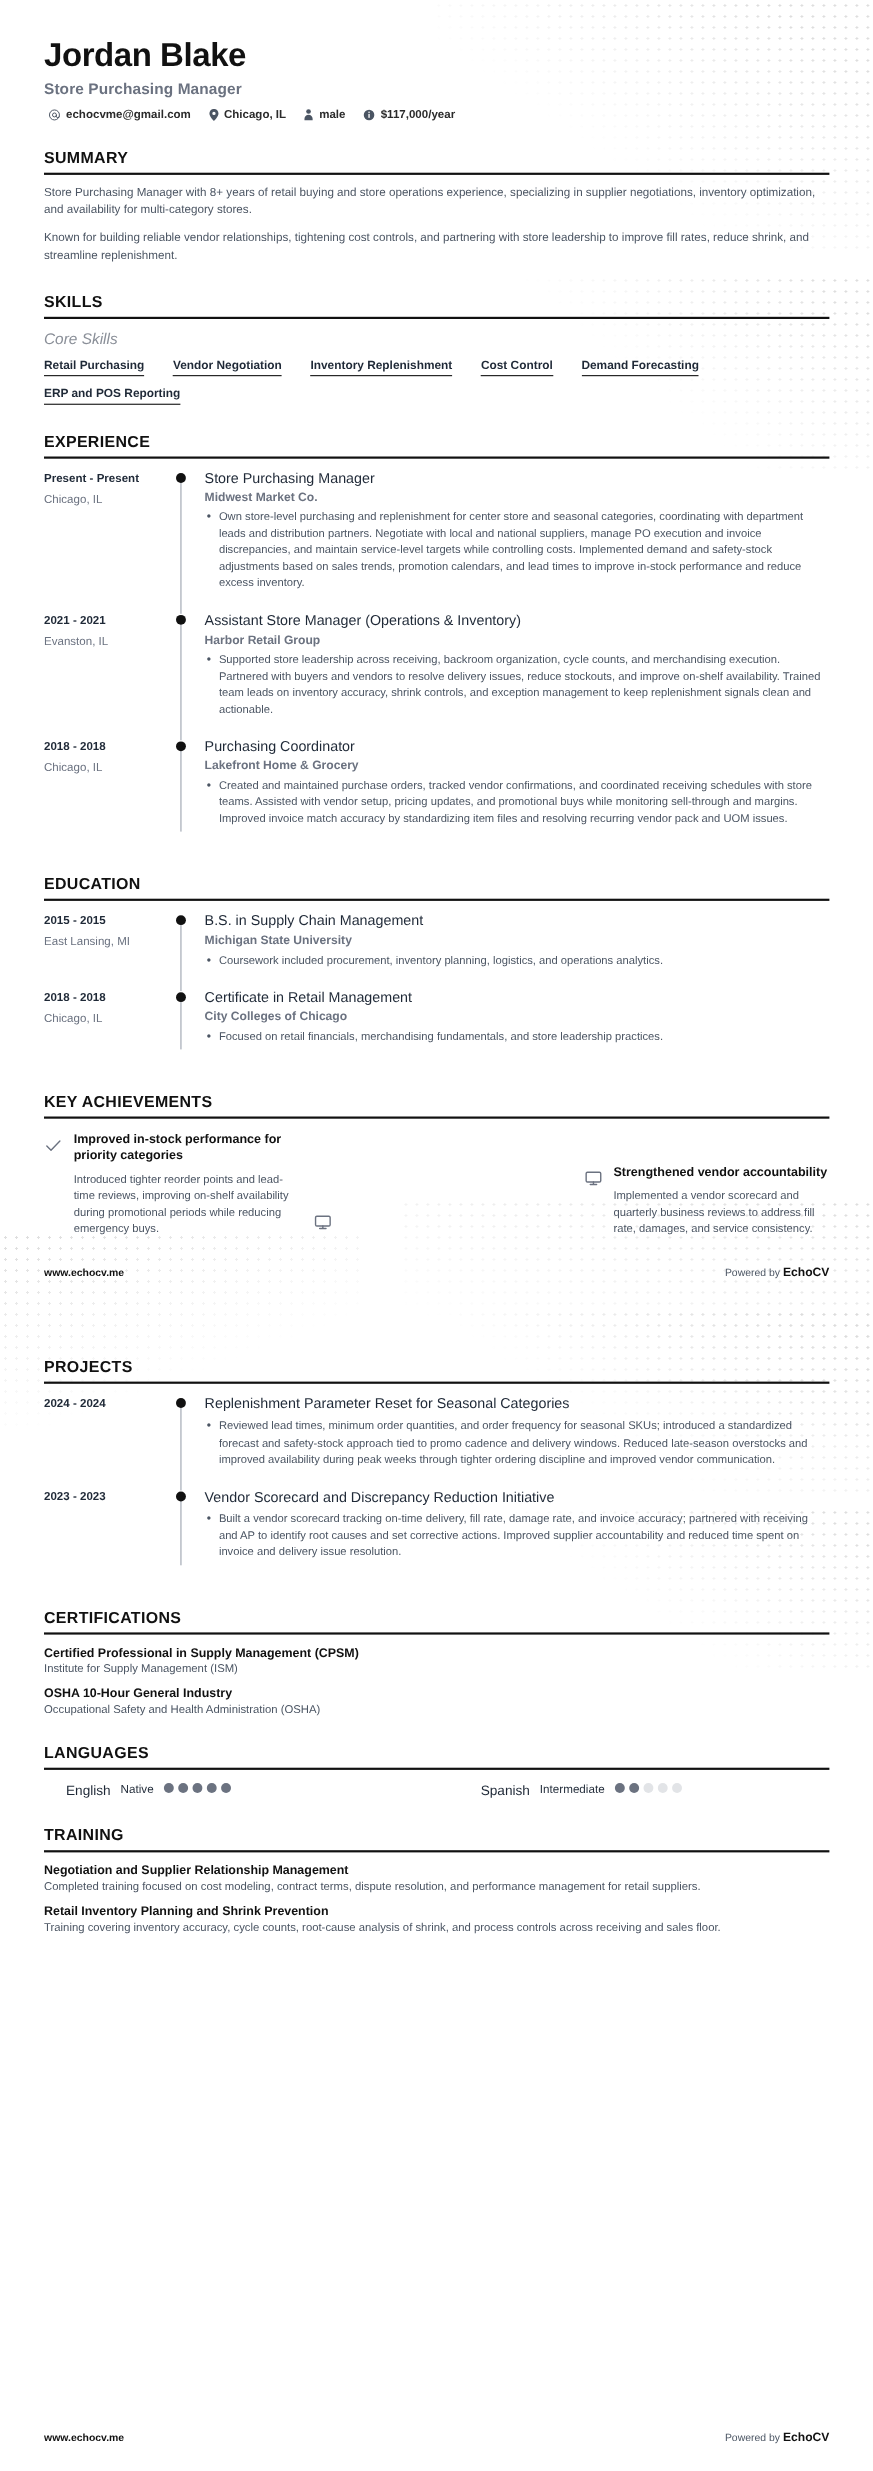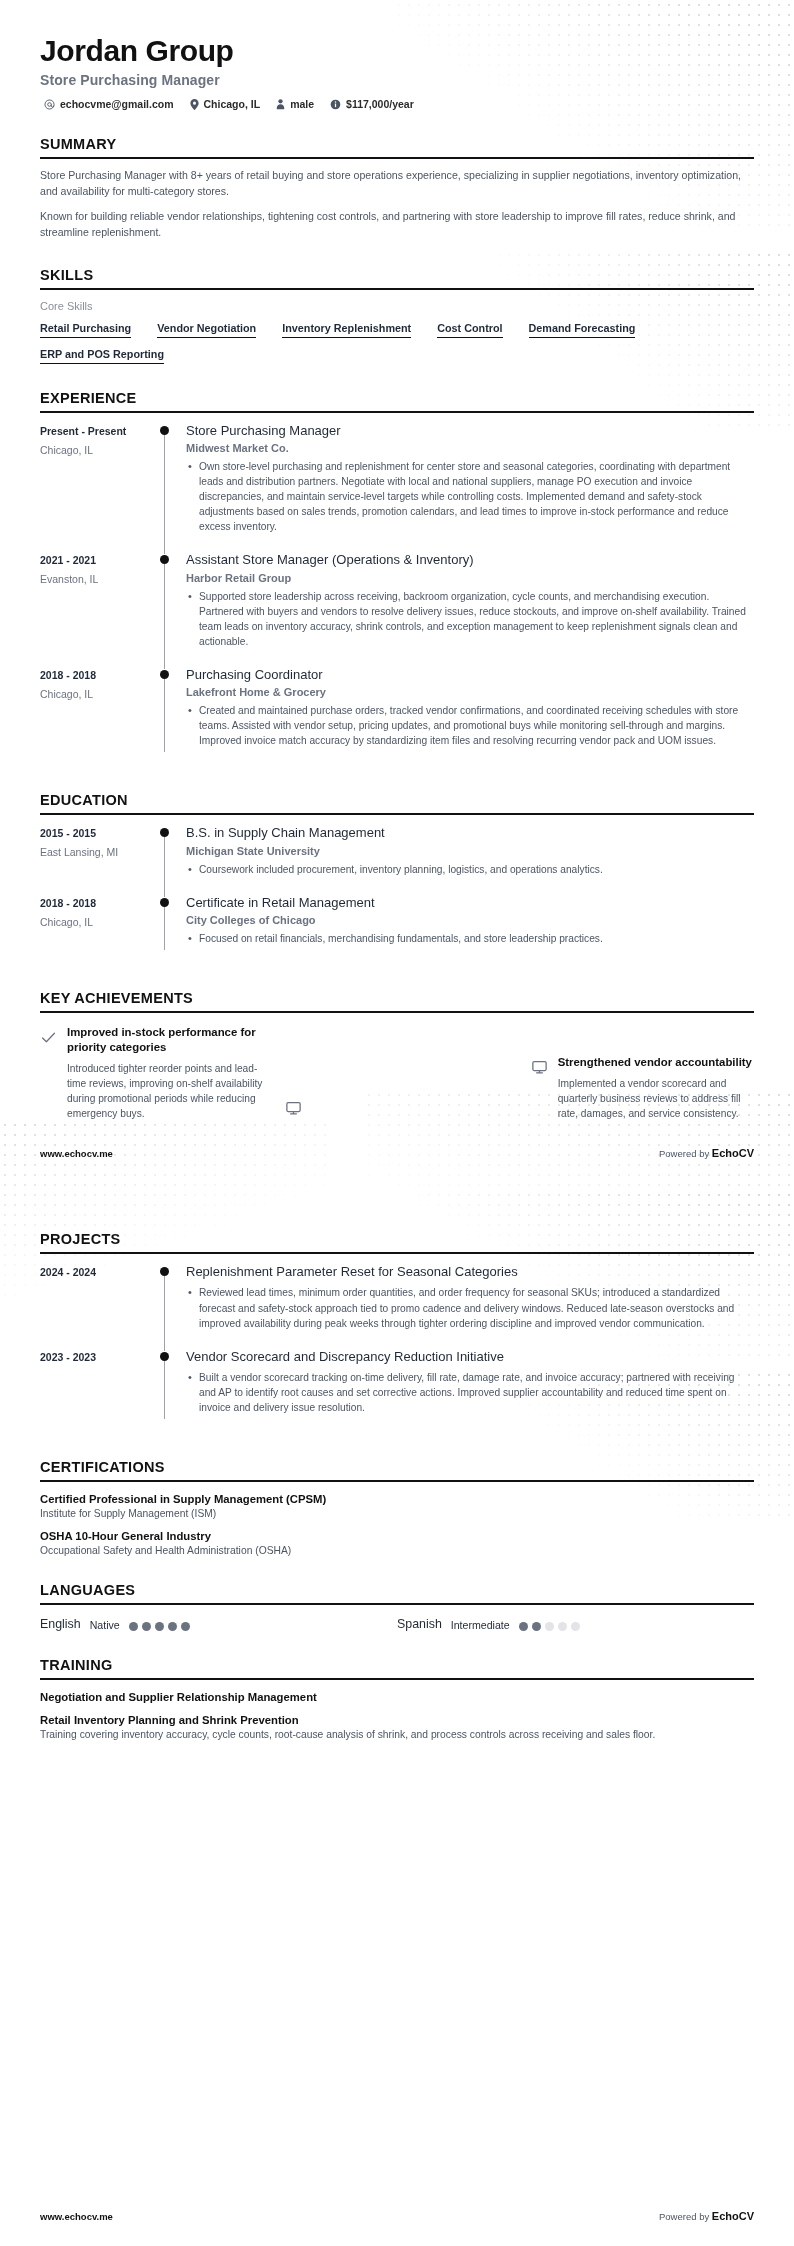--- a/index.html
+++ b/index.html
@@ -75,21 +75,21 @@
   .section-rule { height: 2px; background: #111111; width: 100%; }
 
   p.para, .body-text {
     font-size: 10.6px; line-height: 1.5; color: #4b5563;
   }
   .summary p { margin-top: 9px; }
   .summary p:first-child { margin-top: 10px; }
 
   
   .skills-group-label {
-    font-size: 11px; color: #8a8f98; margin-top: 10px;
+    font-size: 14px; color: #8a8f98; margin-top: 10px; font-style: italic;
   }
   .skills-list {
     display: flex; flex-wrap: wrap; gap: 7px 26px; margin-top: 10px;
   }
   .skill {
     font-size: 10.8px; font-weight: bold; color: #1f2937;
     border-bottom: 1px solid #111111; padding-bottom: 3px;
   }
 
   
@@ -152,21 +152,21 @@
   .page-break { height: 46px; }
 
   
   .cert { margin-top: 11px; }
   .cert:first-child { margin-top: 10px; }
   .cert-name { font-size: 11.3px; font-weight: bold; color: #111111; }
   .cert-issuer { font-size: 10.3px; color: #4b5563; margin-top: 3px; }
 
   
   .lang-grid { display: flex; margin-top: 12px; }
-  .lang { flex: 0 0 50%; display: flex; align-items: flex-end; gap: 9px; }
+  .lang { flex: 0 0 50%; display: flex; align-items: flex-start; gap: 9px; margin-left: 20px; }
   .lang-name { font-size: 12.4px; color: #1f2937; }
   .lang-level { font-size: 10.6px; color: #1f2937; }
   .dots-rate { display: flex; gap: 4px; align-items: center; }
   .rdot { width: 9px; height: 9px; border-radius: 50%; background: #e2e4e7; }
   .rdot.on { background: #6b7280; }
 
   
   .train { margin-top: 11px; }
   .train:first-child { margin-top: 10px; }
   .train-name { font-size: 11.3px; font-weight: bold; color: #111111; }
@@ -185,21 +185,21 @@
   <div class="dots dots-tr"></div>
   <div class="dots dots-sk"></div>
   <div class="dots dots-p1bl"></div>
   <div class="dots dots-p1b"></div>
   <div class="dots dots-mid"></div>
   <div class="dots dots-cert"></div>
 
   <div class="content">
 
     <div class="header">
-      <div class="name">Jordan Group</div>
+      <div class="name">Jordan Blake</div>
       <div class="job-title">Store Purchasing Manager</div>
       <div class="contact-row">
 
         <div class="contact-item">
           <span>
             <svg width="11" height="11" viewBox="0 0 16 16" fill="none" stroke="#4b5563" stroke-width="1.3">
               <circle cx="8" cy="8" r="6.6"></circle>
                 <circle cx="8" cy="8" r="2.6"></circle>
               <path d="M10.6 8v1.8a1.9 1.9 0 0 0 3.8 0"></path>
             </svg>
@@ -492,20 +492,21 @@
         </div>
       </div>
     </div>
 
     <div class="section">
       <div class="section-title">TRAINING</div>
       <div class="section-rule"></div>
 
       <div class="train">
         <div class="train-name">Negotiation and Supplier Relationship Management</div>
+        <div class="train-desc">Completed training focused on cost modeling, contract terms, dispute resolution, and performance management for retail suppliers.</div>
       </div>
       <div class="train">
         <div class="train-name">Retail Inventory Planning and Shrink Prevention</div>
         <div class="train-desc">Training covering inventory accuracy, cycle counts, root-cause analysis of shrink, and process controls across receiving and sales floor.</div>
       </div>
     </div>
 
   </div>
 
   <div class="bottom-footer">

